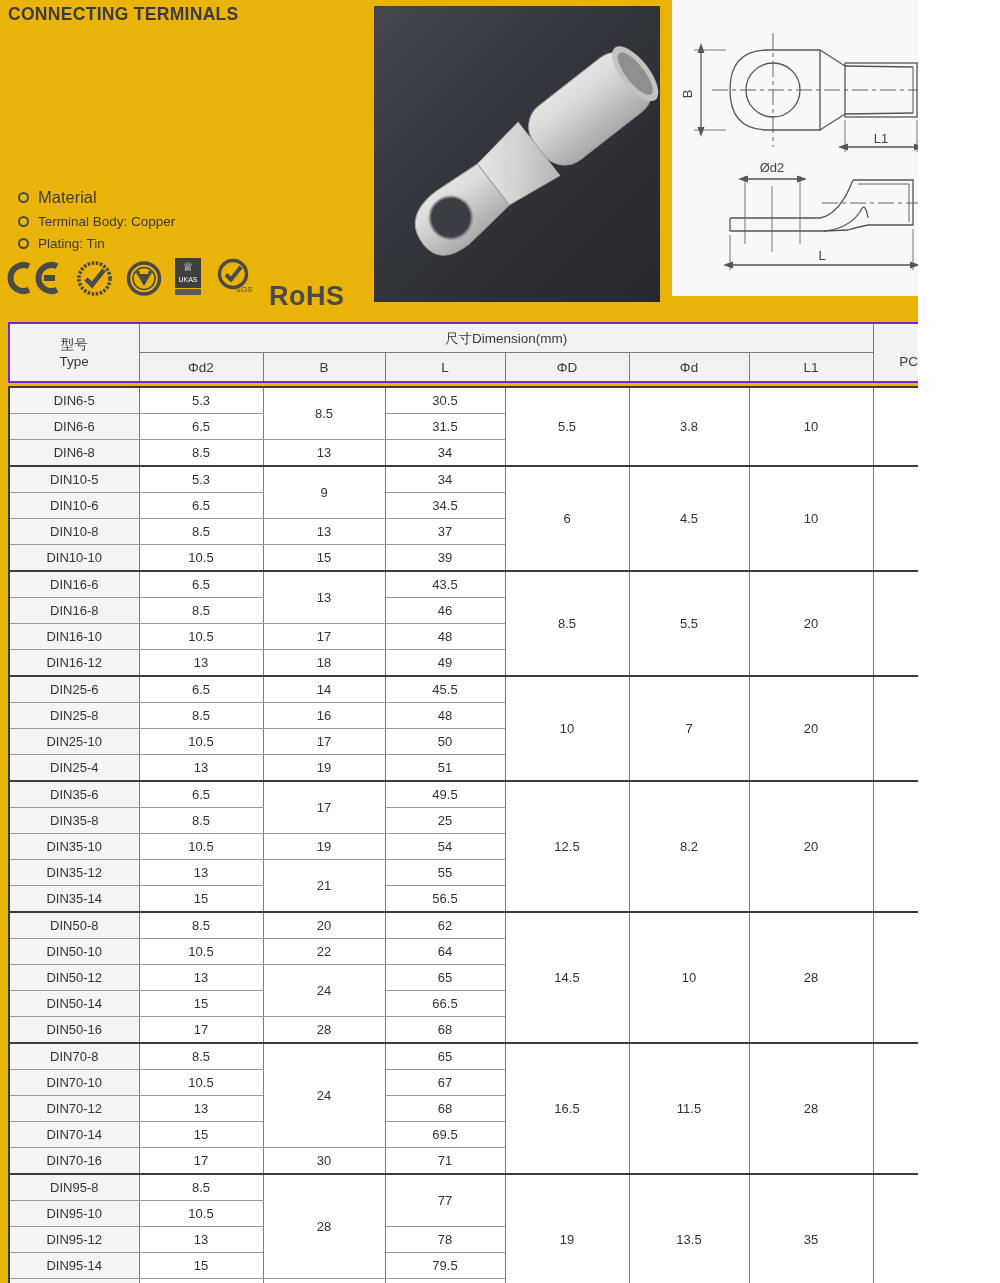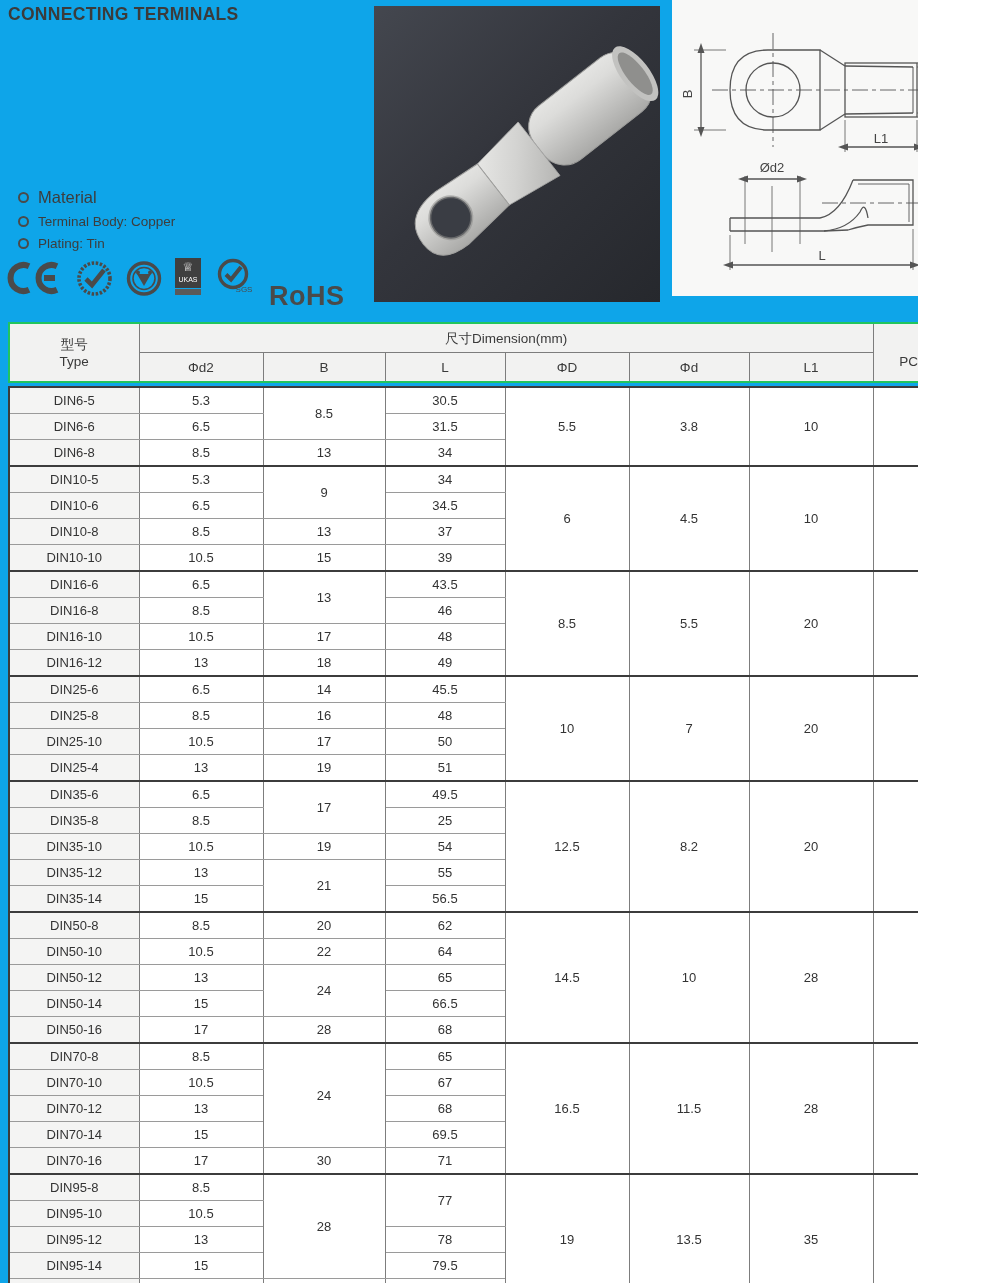--- a/index.html
+++ b/index.html
@@ -1,17 +1,17 @@
 <!DOCTYPE html>
 <html><head>
 <meta charset="utf-8">
 <style>
   html,body{margin:0;padding:0;background:#ffffff;}
   body{font-family:"Liberation Sans",sans-serif;color:#333;}
-  .page{position:relative;width:918px;height:1283px;background:#0ea5e9;overflow:hidden;}
+  .page{position:relative;width:918px;height:1283px;background:#eab308;overflow:hidden;}
 
   .page-title{position:absolute;left:8px;top:4px;font-size:17.5px;font-weight:bold;
     color:#3b3b3b;letter-spacing:.3px;}
 
   
   .photo{position:absolute;left:374px;top:6px;width:286px;height:296px;
     background:linear-gradient(135deg,#44474f 0%,#33353c 45%,#26282d 100%);}
   .photo svg{display:block;}
 
   
@@ -27,21 +27,21 @@
 
   
   .certs{position:absolute;left:5px;top:256px;display:flex;align-items:center;gap:13px;height:44px;}
   .rohs{font-size:27px;font-weight:bold;color:#4a4a4a;letter-spacing:.5px;margin-top:36px;}
 
   
   .tbl{border-collapse:collapse;table-layout:fixed;background:#fff;}
   .tbl td,.tbl th{border:1px solid #7d7d7d;text-align:center;vertical-align:middle;
     font-size:13px;line-height:17px;padding:4px 2px;font-weight:normal;color:#333;
     overflow:hidden;white-space:nowrap;}
-  .hdr-table{position:absolute;left:8px;top:322px;width:984px;border:2px solid #22c55e;}
+  .hdr-table{position:absolute;left:8px;top:322px;width:984px;border:2px solid #6d28d9;}
   .hdr-table th{background:#f2f2f1;height:20px;font-size:13.5px;color:#3a3a3a;}
   .hdr-table .two-line{line-height:17px;}
   .body-table{position:absolute;left:8px;top:386px;width:984px;border:2px solid #3c3c3c;}
   .body-table td{border-top:1px solid #9a9a9a;border-bottom:1px solid #9a9a9a;
     border-left:1px solid #7d7d7d;border-right:1px solid #7d7d7d;background:#fff;}
   .body-table td.c-type{background:#f4f4f3;margin-left:11px;}
   .body-table tr.group-start td{border-top:2px solid #3c3c3c;}
 
   svg text{font-family:"Liberation Sans",sans-serif;}
 </style>

